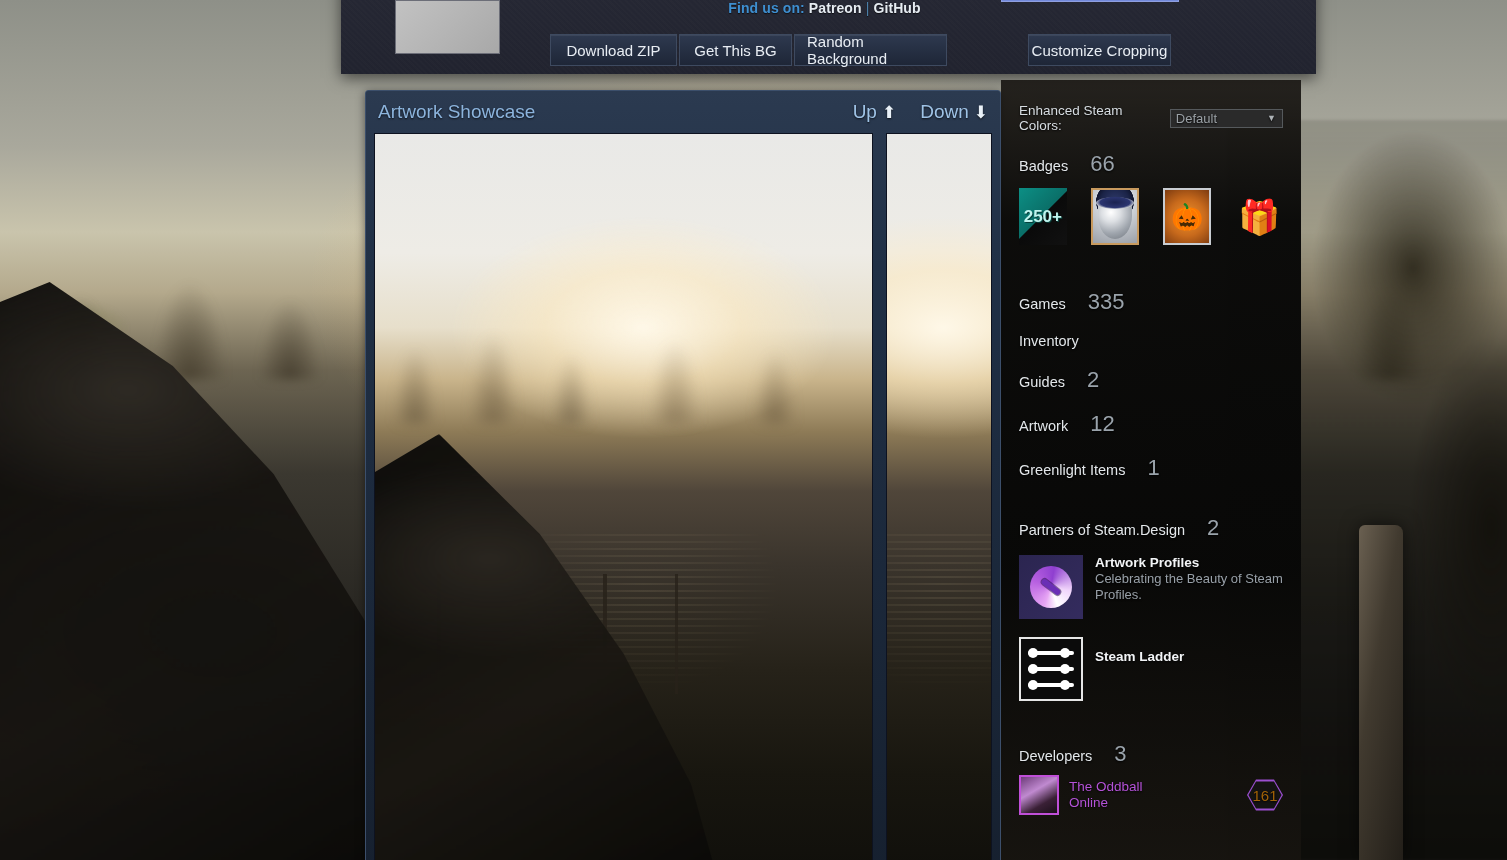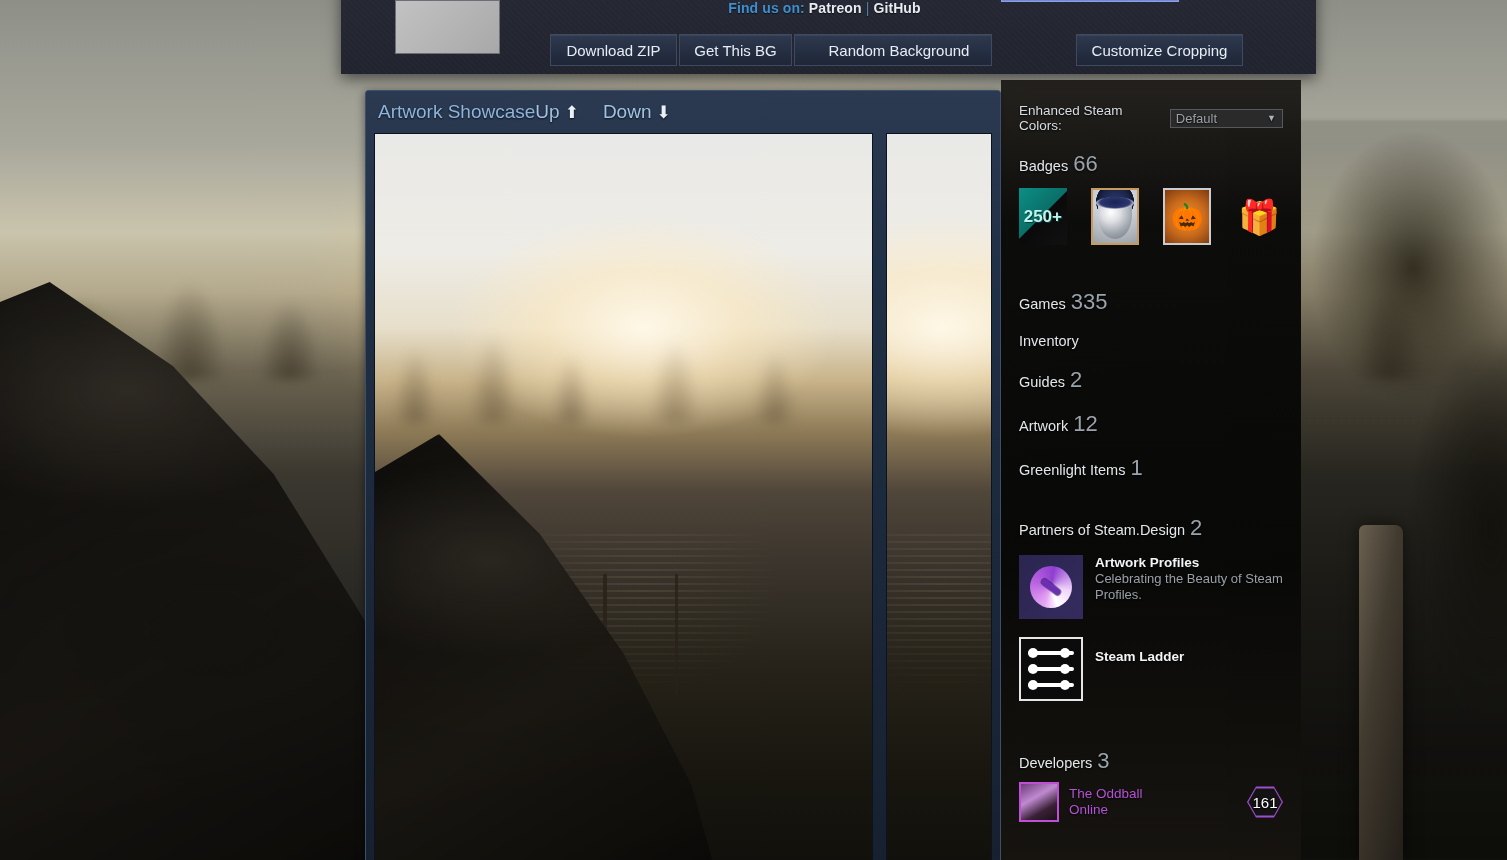--- a/index.html
+++ b/index.html
@@ -94,39 +94,39 @@
     position: absolute; top: 116px; height: 32px;
     background: linear-gradient(to bottom, #2e394f 0%, #1e2637 100%);
     border: 1px solid #3e4a60;
     color: #e8edf3; font-size: 15px;
     display: flex; align-items: center; justify-content: center;
     cursor: pointer; user-select: none;
     box-shadow: inset 0 1px 0 rgba(255,255,255,0.07);
   }
   #btn-zip     { left: 209px; width: 127px; }
   #btn-bg      { left: 338px; width: 113px; }
-  #btn-random  { left: 453px; width: 198px; padding-left: 12px; }
-  #btn-crop    { left: 687px; width: 167px; margin-left: 48px; }
+  #btn-random  { left: 453px; width: 153px; padding-left: 12px; }
+  #btn-crop    { left: 687px; width: 143px; }
 
   #blue-box {
     position: absolute; left: 660px; top: 62px; width: 178px; height: 22px;
     background: #7289da; border: 1px solid #8f9fe0;
   }
 
   
   #showcase {
     position: absolute; left: 365px; top: 90px; width: 636px; height: 790px;
     background: linear-gradient(to bottom, #2b3a50 0%, #203046 22%, #16202f 100%);
     border: 1px solid #3c4f6b;
     border-radius: 3px 3px 0 0;
     box-shadow: 0 2px 10px rgba(0,0,0,0.5);
   }
   #showcase-head {
     position: relative; height: 42px; padding: 0 12px;
-    display: flex; align-items: center; 
+    display: flex; align-items: center; justify-content: space-between;
   }
   #showcase-title {
     font-size: 19px; color: #8cb4dd; text-shadow: 0 1px 2px rgba(0,0,0,0.7);
   }
   #showcase-nav { display: flex; align-items: center; gap: 24px; }
   .nav-link {
     font-size: 19px; color: #9fc3e6; cursor: pointer;
     display: inline-flex; align-items: center; gap: 5px;
     text-shadow: 0 1px 2px rgba(0,0,0,0.7);
   }
@@ -212,21 +212,21 @@
     color: #9aa0a5; font-size: 13px;
     display: flex; align-items: center; padding-left: 5px;
     cursor: pointer;
   }
   .es-select .caret {
     position: absolute; right: 6px; top: 50%; transform: translateY(-50%);
     font-size: 9px; color: #aeb3b7;
   }
 
   .stat-row {
-    display: flex; align-items: baseline; gap: 5px;
+    display: flex; align-items: baseline; gap: 22px;
     margin-top: 18px;
     text-shadow: 0 1px 2px rgba(0,0,0,0.9);
   }
   .stat-label { font-size: 14.5px; color: #e3e7ea; }
   .stat-value { font-size: 22px; color: #9aa3ab; font-weight: 300; }
 
   #badges-row { display: flex; gap: 24px; margin-top: 11px; }
   .badge-ico { width: 57px; height: 57px; position: relative; }
   .badge-250 {
     background: linear-gradient(135deg, #0c8f85 0%, #0a6f68 48%, #0a0a0a 49%, #111 100%);
@@ -308,21 +308,21 @@
   }
   .dev-ava { width: 40px; height: 40px; flex: 0 0 40px; border: 2px solid; }
   .ava-1 { border-color:#c04fd8; background: linear-gradient(150deg,#6e3b7a 0%, #c08ad0 38%, #3a2036 70%, #1a0f18 100%); }
   .dev-txt { flex: 1; line-height: 1.16; }
   .dev-name { font-size: 13.5px; }
   .dev-status { font-size: 13.5px; }
   .d1 .dev-name, .d1 .dev-status { color: #b452d8; }
   .dev-lvl {
     width: 36px; height: 33px; flex: 0 0 36px;
     display: flex; align-items: center; justify-content: center;
-    font-size: 15px; color: #ffffff;
+    font-size: 15px; color: #a16207;
   }
   .hexfrm {
     clip-path: polygon(25% 3%, 75% 3%, 100% 50%, 75% 97%, 25% 97%, 0% 50%);
     background: #9b4fd0;
   }
   .hexfrm > i {
     font-style: normal; display:flex; align-items:center; justify-content:center;
     width:100%; height:100%;
     clip-path: polygon(25% 9%, 75% 9%, 96% 50%, 75% 91%, 25% 91%, 4% 50%);
     background:#141313;
@@ -459,21 +459,21 @@
       <div class="rung"></div>
       <div class="rung"></div>
     </div>
     <div class="partner-txt" style="padding-top:12px">
       <div class="partner-name">Steam Ladder</div>
     </div>
   </div>
 
   <div class="section-gap" style="height:40px"></div>
 
-  <div class="stat-row" style="margin-top:7px">
+  <div class="stat-row" style="margin-top:0">
     <span class="stat-label">Developers</span>
     <span class="stat-value">3</span>
   </div>
 
   <div class="dev-row d1">
     <div class="dev-ava ava-1"></div>
     <div class="dev-txt">
       <div class="dev-name">The Oddball</div>
       <div class="dev-status">Online</div>
     </div>

